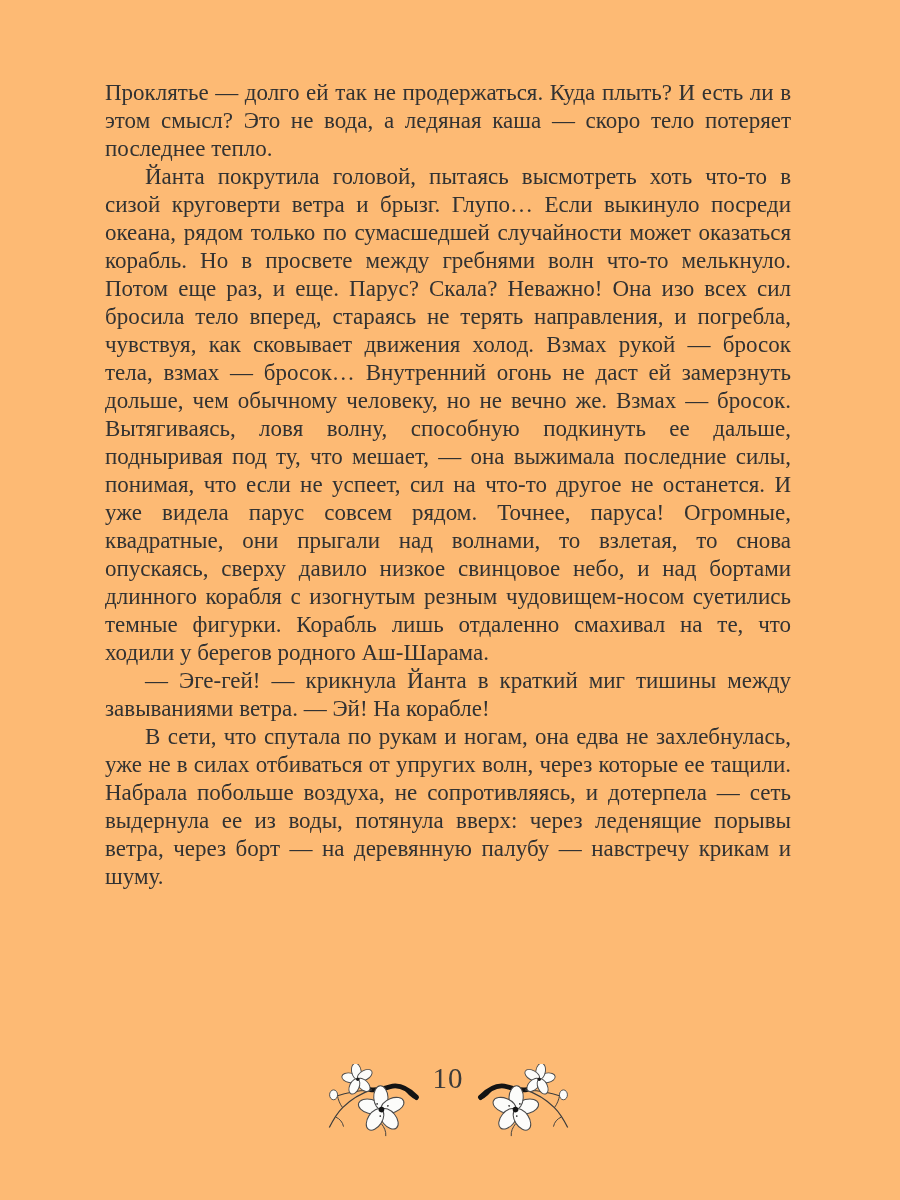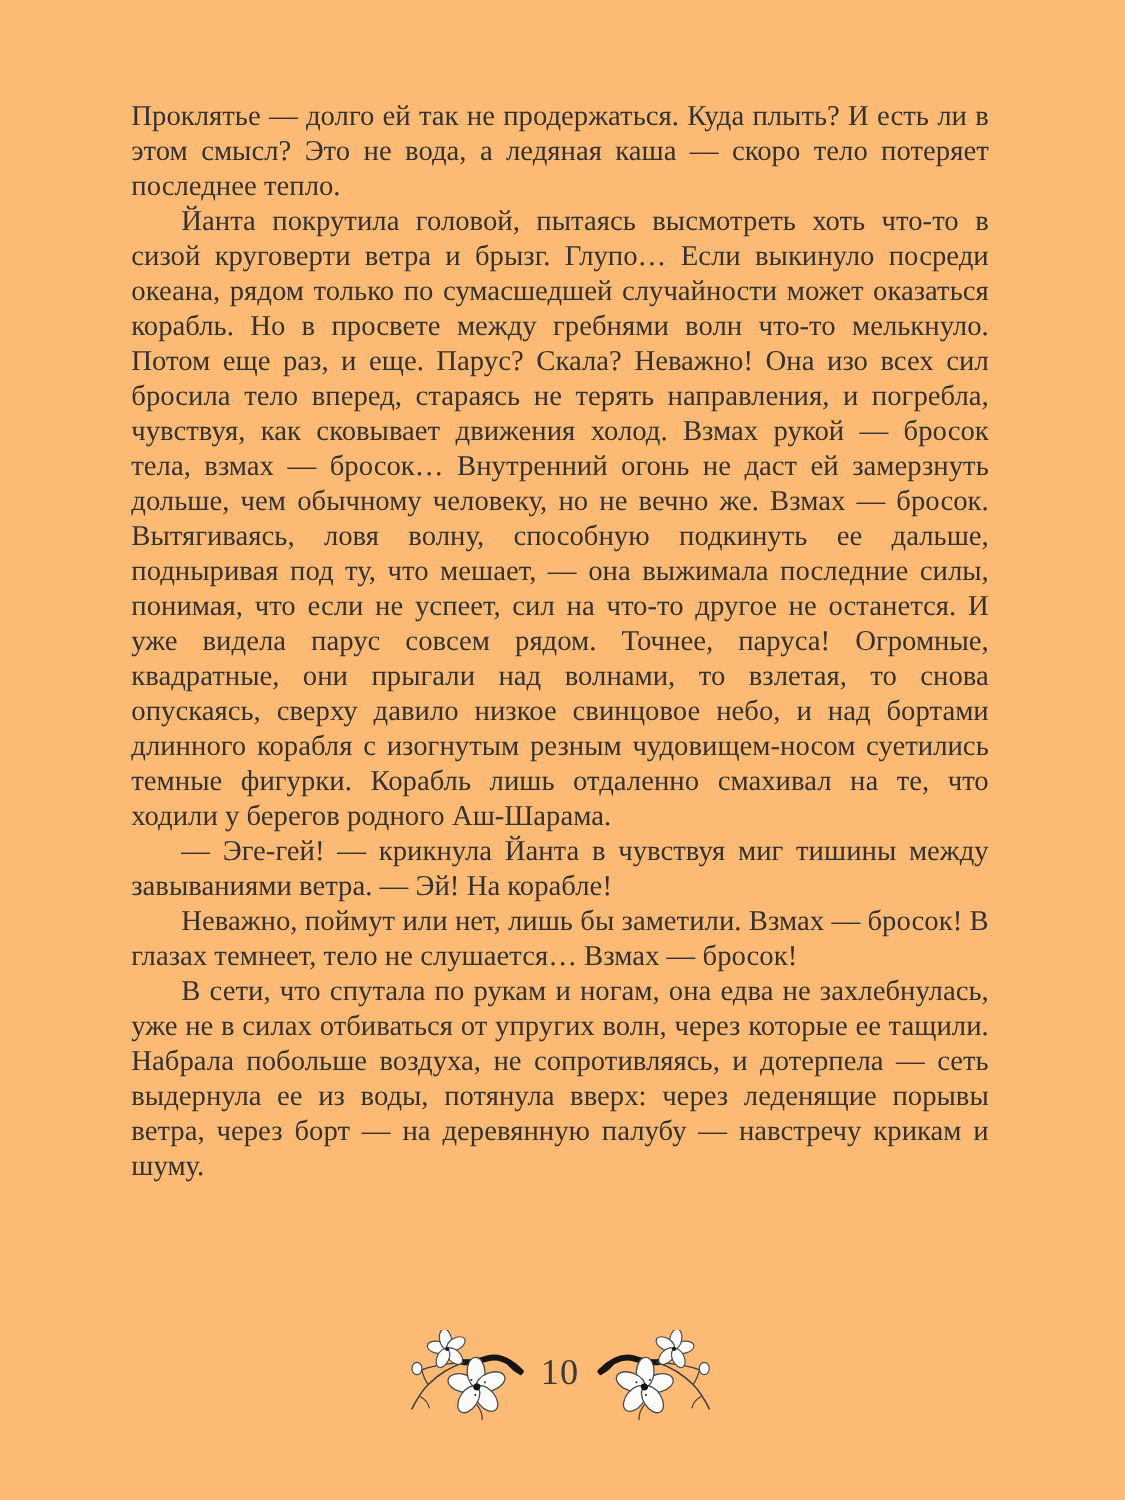--- a/index.html
+++ b/index.html
@@ -31,21 +31,21 @@
   }
   .text-block p.indented{
     text-indent:40px;
   }
   .footer{
     position:absolute;
     left:105px;
     top:1064px;
     width:686px;
     display:flex;
-    align-items:center;
+    align-items:flex-start;
     justify-content:center;
     gap:13px;
   }
   .page-number{
     font-size:29px;
     color:#3a3a3a;
     letter-spacing:1px;
     line-height:1;
     padding-bottom:6px;
   }
@@ -58,22 +58,21 @@
   .ornament.mirrored svg{transform:scaleX(-1);}
 </style>
 </head>
 <body>
 
 <div class="page">
 
   <div class="text-block">
     <p>Проклятье — долго ей так не продержаться. Куда плыть? И есть ли в этом смысл? Это не вода, а ледяная каша — скоро тело потеряет последнее тепло.</p>
     <p class="indented">Йанта покрутила головой, пытаясь высмотреть хоть что-то в сизой круговерти ветра и брызг. Глупо… Если выкинуло посреди океана, рядом только по сумасшедшей случайности может оказаться корабль. Но в просвете между гребнями волн что-то мелькнуло. Потом еще раз, и еще. Парус? Скала? Неважно! Она изо всех сил бросила тело вперед, стараясь не терять направления, и погребла, чувствуя, как сковывает движения холод. Взмах рукой — бросок тела, взмах — бросок… Внутренний огонь не даст ей замерзнуть дольше, чем обычному человеку, но не вечно же. Взмах — бросок. Вытягиваясь, ловя волну, способную подкинуть ее дальше, подныривая под ту, что мешает, — она выжимала последние силы, понимая, что если не успеет, сил на что-то другое не останется. И уже видела парус совсем рядом. Точнее, паруса! Огромные, квадратные, они прыгали над волнами, то взлетая, то снова опускаясь, сверху давило низкое свинцовое небо, и над бортами длинного корабля с изогнутым резным чудовищем-носом суетились темные фигурки. Корабль лишь отдаленно смахивал на те, что ходили у берегов родного Аш-Шарама.</p>
-    <p class="indented">— Эге-гей! — крикнула Йанта в чувствуя миг тишины между завываниями ветра. — Эй! На корабле!</p>
-    <p class="indented">Неважно, поймут или нет, лишь бы заметили. Взмах — бросок! В глазах темнеет, тело не слушается… Взмах — бросок!</p>
+    <p class="indented">— Эге-гей! — крикнула Йанта в краткий миг тишины между завываниями ветра. — Эй! На корабле!</p>
     <p class="indented">В сети, что спутала по рукам и ногам, она едва не захлебнулась, уже не в силах отбиваться от упругих волн, через которые ее тащили. Набрала побольше воздуха, не сопротивляясь, и дотерпела — сеть выдернула ее из воды, потянула вверх: через леденящие порывы ветра, через борт — на деревянную палубу — навстречу крикам и шуму.</p>
   </div>
 
   <div class="footer">
 
     <span class="ornament">
       <svg viewBox="0 0 100 78" width="96" height="74" xmlns="http://www.w3.org/2000/svg">
 
         <path d="M97,35 C88,26 79,21 69,24 C61,26.5 55,28 48,27" fill="none" stroke="#141414" stroke-width="5" stroke-linecap="round"></path>
         <path d="M84,25 C87.5,30.5 92,34.5 97,37" fill="none" stroke="#141414" stroke-width="2.2" stroke-linecap="round"></path>

